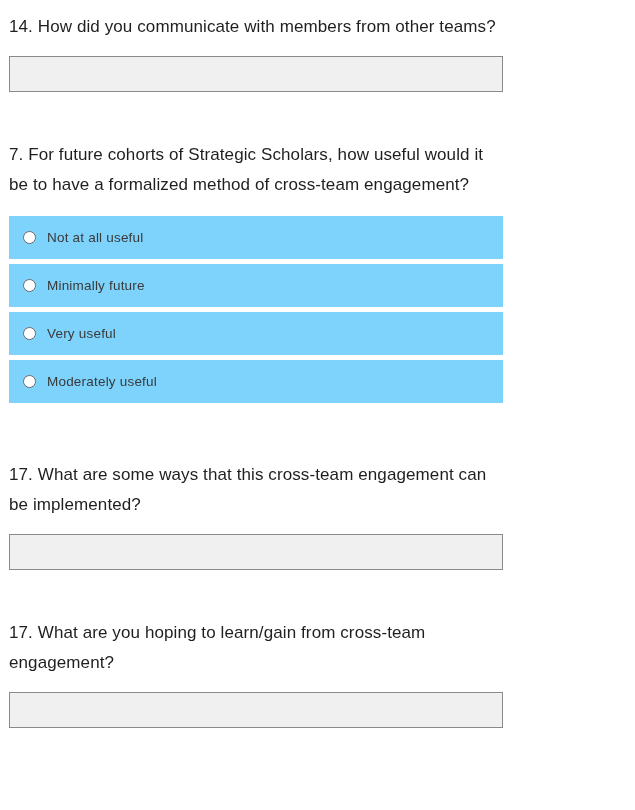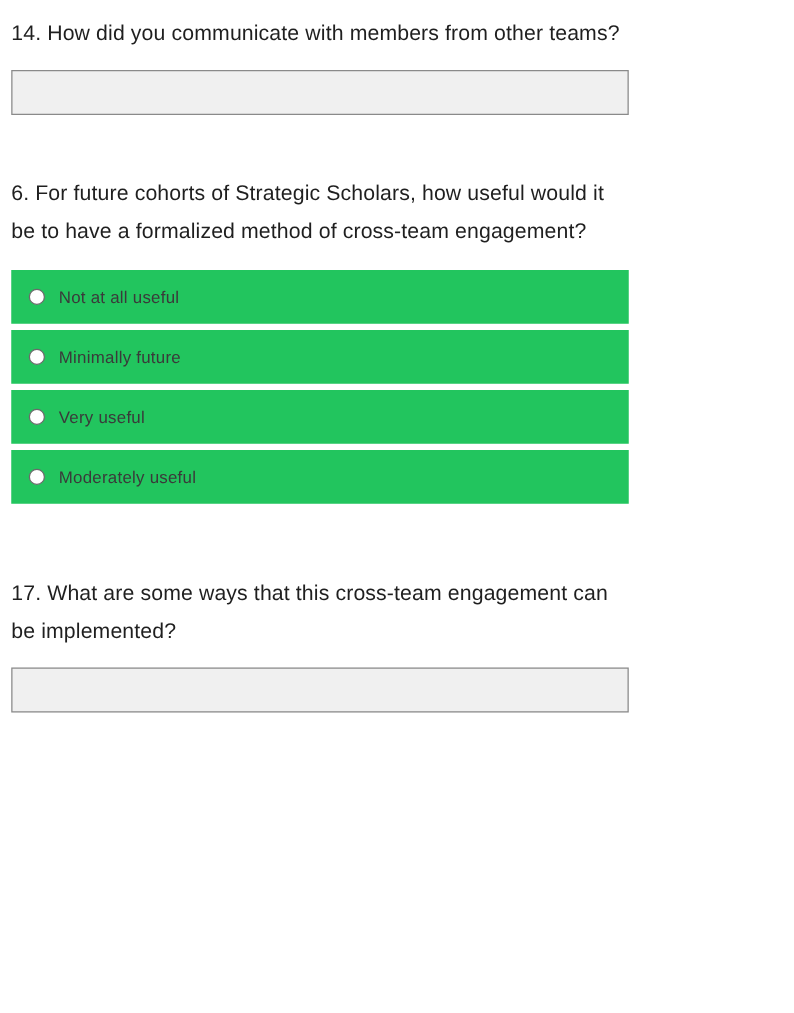--- a/index.html
+++ b/index.html
@@ -38,21 +38,21 @@
     background: #f0f0f0;
     border: 1px solid #8a8a8a;
     box-sizing: border-box;
     width: 100%;
   }
   .options {
     margin-top: 16px;
   }
   .option-row {
     height: 43px;
-    background: #22c55e;
+    background: #7dd3fc;
     display: flex;
     align-items: center;
     padding-left: 14px;
     box-sizing: border-box;
     margin-bottom: 5px;
     text-align: center;
   }
   .radio {
     width: 13px;
     height: 13px;
@@ -80,21 +80,21 @@
   <div class="spacer-first"></div>
 
   <div class="question-block">
     <p class="q-text">14. How did you communicate with members from other teams?</p>
     <input class="text-answer" type="text" value="" placeholder="" style="">
   </div>
 
   <div class="gap-md"></div>
 
   <div class="question-block">
-    <p class="q-text">6. For future cohorts of Strategic Scholars, how useful would it be to have a formalized method of cross-team engagement?</p>
+    <p class="q-text">7. For future cohorts of Strategic Scholars, how useful would it be to have a formalized method of cross-team engagement?</p>
     <div class="options">
       <div class="option-row">
         <span class="radio"></span>
         <span class="option-label">Not at all useful</span>
       </div>
       <div class="option-row">
         <span class="radio"></span>
         <span class="option-label">Minimally future</span>
       </div>
       <div class="option-row">
@@ -110,14 +110,18 @@
 
   <div class="gap-lg"></div>
 
   <div class="question-block">
     <p class="q-text">17. What are some ways that this cross-team engagement can be implemented?</p>
     <input class="text-answer" type="text" value="" placeholder="" style="">
   </div>
 
   <div class="gap-md"></div>
 
+  <div class="question-block">
+    <p class="q-text">17. What are you hoping to learn/gain from cross-team engagement?</p>
+    <input class="text-answer" type="text" value="" placeholder="" style="">
+  </div>
 
 </div>
 
 </body></html>

